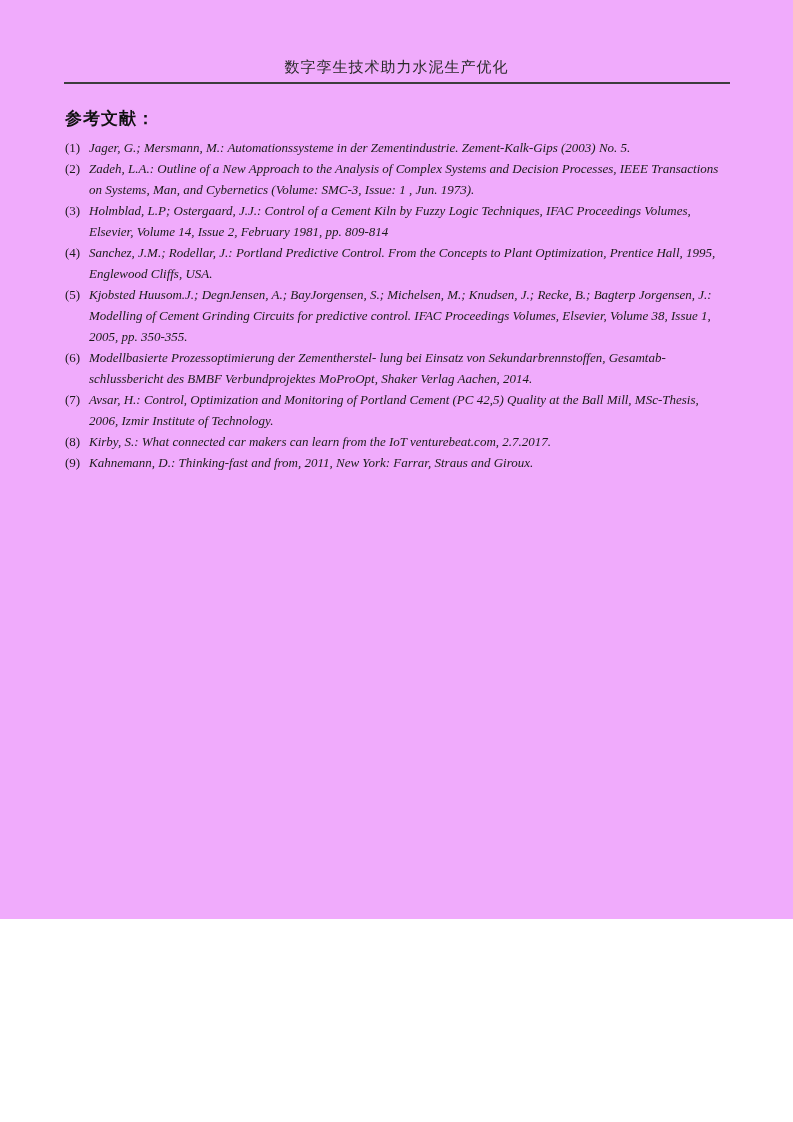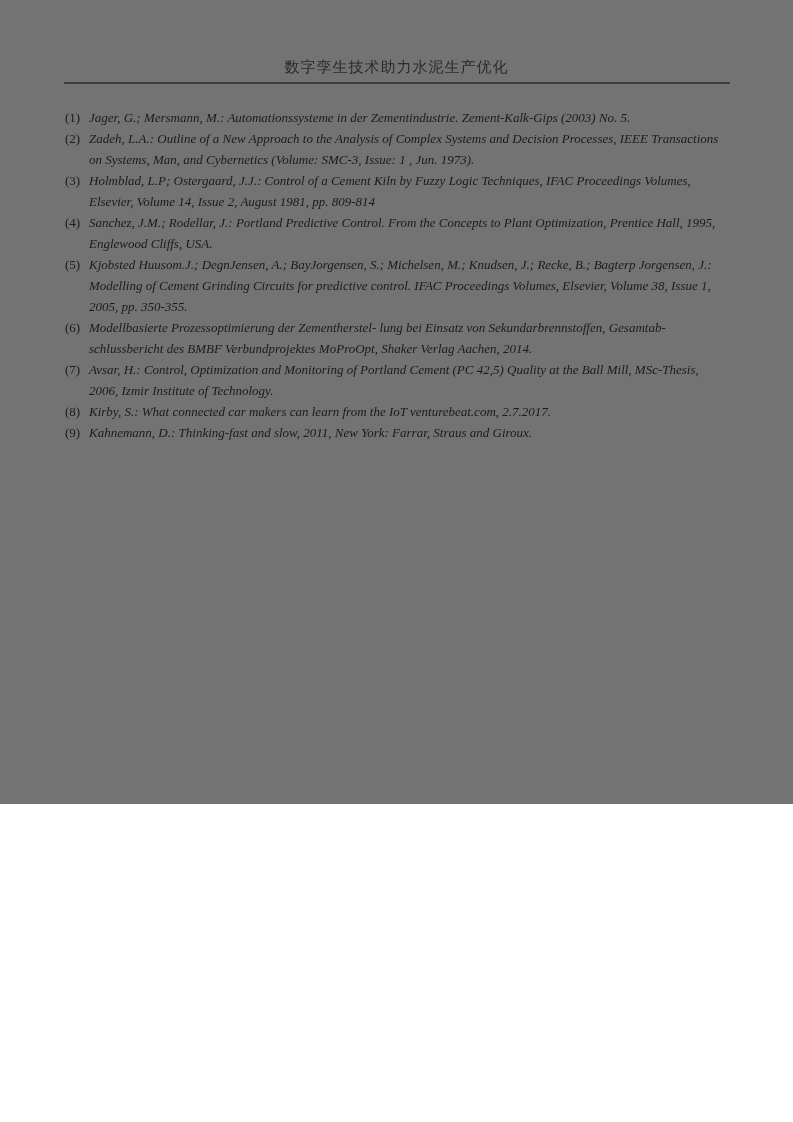--- a/index.html
+++ b/index.html
@@ -3,22 +3,22 @@
 <meta charset="utf-8">
 <style>
   html, body {
     margin: 0;
     padding: 0;
     background: #ffffff;
   }
   .page {
     position: relative;
     width: 793px;
-    height: 804px;
-    background: #737373;
+    height: 919px;
+    background: #f0abfc;
     overflow: hidden;
     font-family: "Liberation Serif", serif;
     color: #1c1c1c;
   }
 
   
   .header-title {
     position: absolute;
     top: 58px;
     left: 0;
@@ -104,32 +104,33 @@
 </style>
 </head>
 <body>
 
 <div class="page">
 
   <div class="header-title">数字孪生技术助力水泥生产优化</div>
   <div class="header-rule"></div>
 
   <div class="content">
+    <h2 class="section-heading">参考文献：</h2>
     <ol class="ref-list" id="ref-list">
         <li class="ref-item">
           <span class="ref-num">(1)</span>
           <span class="ref-text">Jager, G.; Mersmann, M.: Automationssysteme in der Zementindustrie. Zement-Kalk-Gips (2003) No. 5.</span>
         </li>
         <li class="ref-item">
           <span class="ref-num">(2)</span>
           <span class="ref-text">Zadeh, L.A.: Outline of a New Approach to the Analysis of Complex Systems and Decision Processes, IEEE Transactions on Systems, Man, and Cybernetics (Volume: SMC-3, Issue: 1 , Jun. 1973).</span>
         </li>
         <li class="ref-item">
           <span class="ref-num">(3)</span>
-          <span class="ref-text">Holmblad, L.P; Ostergaard, J.J.: Control of a Cement Kiln by Fuzzy Logic Techniques, IFAC Proceedings Volumes, Elsevier, Volume 14, Issue 2, August 1981, pp. 809-814</span>
+          <span class="ref-text">Holmblad, L.P; Ostergaard, J.J.: Control of a Cement Kiln by Fuzzy Logic Techniques, IFAC Proceedings Volumes, Elsevier, Volume 14, Issue 2, February 1981, pp. 809-814</span>
         </li>
         <li class="ref-item">
           <span class="ref-num">(4)</span>
           <span class="ref-text">Sanchez, J.M.; Rodellar, J.: Portland Predictive Control. From the Concepts to Plant Optimization, Prentice Hall, 1995, Englewood Cliffs, USA.</span>
         </li>
         <li class="ref-item">
           <span class="ref-num">(5)</span>
           <span class="ref-text">Kjobsted Huusom.J.; DegnJensen, A.; BayJorgensen, S.; Michelsen, M.; Knudsen, J.; Recke, B.; Bagterp Jorgensen, J.: Modelling of Cement Grinding Circuits for predictive control. IFAC Proceedings Volumes, Elsevier, Volume 38, Issue 1, 2005, pp. 350-355.</span>
         </li>
         <li class="ref-item">
@@ -139,21 +140,21 @@
         <li class="ref-item">
           <span class="ref-num">(7)</span>
           <span class="ref-text">Avsar, H.: Control, Optimization and Monitoring of Portland Cement (PC 42,5) Quality at the Ball Mill, MSc-Thesis, 2006, Izmir Institute of Technology.</span>
         </li>
         <li class="ref-item">
           <span class="ref-num">(8)</span>
           <span class="ref-text">Kirby, S.: What connected car makers can learn from the IoT venturebeat.com, 2.7.2017.</span>
         </li>
         <li class="ref-item">
           <span class="ref-num">(9)</span>
-          <span class="ref-text">Kahnemann, D.: Thinking-fast and slow, 2011, New York: Farrar, Straus and Giroux.</span>
+          <span class="ref-text">Kahnemann, D.: Thinking-fast and from, 2011, New York: Farrar, Straus and Giroux.</span>
         </li>
       </ol>
   </div>
 
   <svg class="footer-divider" viewBox="0 0 666 10" preserveAspectRatio="none">
     <ellipse cx="333" cy="5" rx="333" ry="3.2" fill="#000000"></ellipse>
   </svg>
   <div class="footer-pagenum">68</div>
   <div class="footer-issue">2021.No.4</div>
 

